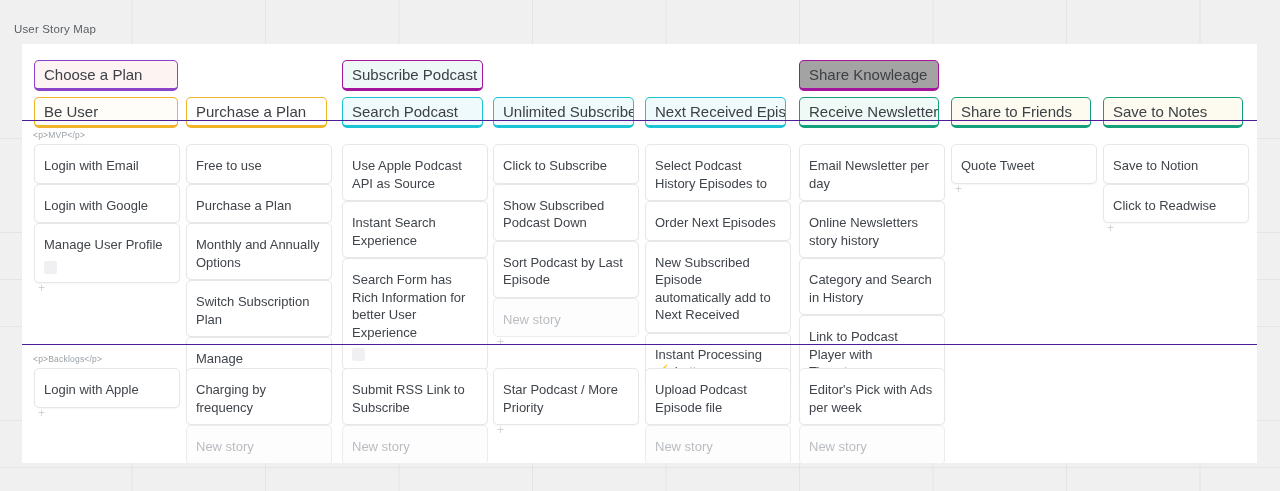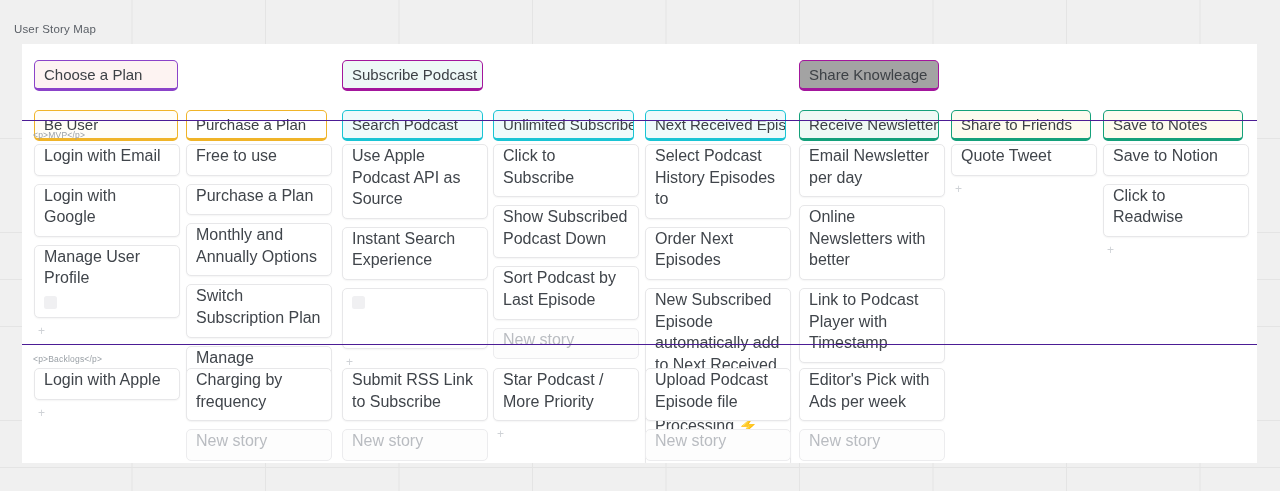--- a/index.html
+++ b/index.html
@@ -102,24 +102,23 @@
   .col {
     position: absolute;
     top: 0;
     width: 146px;
   }
   .story {
     box-sizing: border-box;
     border: 1px solid #e7e7e9;
     border-radius: 5px;
     background: #ffffff;
-    font-size: 16px;
+    font-size: 13px;
     color: #40454b;
-    padding: 0 9px 8px 9px;
-    margin-bottom: 8px;
+    padding: 12px 9px 8px 9px;
     line-height: 1.35;
     box-shadow: 0 1px 1.5px rgba(16,22,26,0.045);
     min-height: 27px;
     display: block;
   }
   .story.tall2 { min-height: 45px; }
   .story.tall3 { min-height: 61px; }
   .story .chip {
     display: block;
     width: 13px;
@@ -157,21 +156,21 @@
         <div class="bb-card c-purple" style="left: 12px; width: 144px;">
           <span>Choose a Plan</span>
         </div>
         <div class="bb-card c-magenta" style="left: 320px; width: 141px;">
           <span>Subscribe Podcast</span>
         </div>
         <div class="bb-card c-magenta2" style="left: 777px; width: 140px;">
           <span>Share Knowleage</span>
         </div>
       </div>
-    <div class="grid-row" id="step-row" style="margin-top:16px;">
+    <div class="grid-row" id="step-row" style="margin-top:3px;">
         <div class="bb-card c-yellow" style="left: 12px; width: 144px;">
           <span>Be User</span>
         </div>
         <div class="bb-card c-yellow2" style="left: 164px; width: 141px;">
           <span>Purchase a Plan</span>
         </div>
         <div class="bb-card c-cyan" style="left: 320px; width: 141px;">
           <span>Search Podcast</span>
         </div>
         <div class="bb-card c-cyan" style="left: 471px; width: 141px;">
@@ -206,40 +205,41 @@
             <div class="story"><span>Free to use</span></div>
             <div class="story"><span>Purchase a Plan</span></div>
             <div class="story"><span>Monthly and Annually Options</span></div>
             <div class="story"><span>Switch Subscription Plan</span></div>
             <div class="story"><span>Manage Subscriptions ON/OFF</span></div>
             <div class="plus">+</div>
           </div>
           <div class="col" style="left: 320px;">
             <div class="story"><span>Use Apple Podcast API as Source</span></div>
             <div class="story"><span>Instant Search Experience</span></div>
-            <div class="story tall3"><span class="chip"></span></div>
+            <div class="story tall3"><span>Search Form has Rich Information for better User Experience</span><span class="chip"></span></div>
             <div class="plus">+</div>
           </div>
           <div class="col" style="left: 471px;">
             <div class="story"><span>Click to Subscribe</span></div>
             <div class="story"><span>Show Subscribed Podcast Down</span></div>
             <div class="story tall2"><span>Sort Podcast by Last Episode</span></div>
             <div class="story placeholder"><span>New story</span></div>
             <div class="plus">+</div>
           </div>
           <div class="col" style="left: 623px;">
             <div class="story tall2"><span>Select Podcast History Episodes to</span></div>
             <div class="story"><span>Order Next Episodes</span></div>
             <div class="story tall2"><span>New Subscribed Episode automatically add to Next Received</span></div>
             <div class="story"><span>Instant Processing ⚡ button</span></div>
             <div class="plus">+</div>
           </div>
           <div class="col" style="left: 777px;">
             <div class="story"><span>Email Newsletter per day</span></div>
-            <div class="story"><span>Online Newsletters with better</span></div>
+            <div class="story"><span>Online Newsletters story history</span></div>
+            <div class="story"><span>Category and Search in History</span></div>
             <div class="story tall2"><span>Link to Podcast Player with Timestamp</span></div>
             <div class="plus">+</div>
           </div>
           <div class="col" style="left: 929px;">
             <div class="story"><span>Quote Tweet</span></div>
             <div class="plus">+</div>
           </div>
           <div class="col" style="left: 1081px;">
             <div class="story"><span>Save to Notion</span></div>
             <div class="story"><span>Click to Readwise</span></div>

